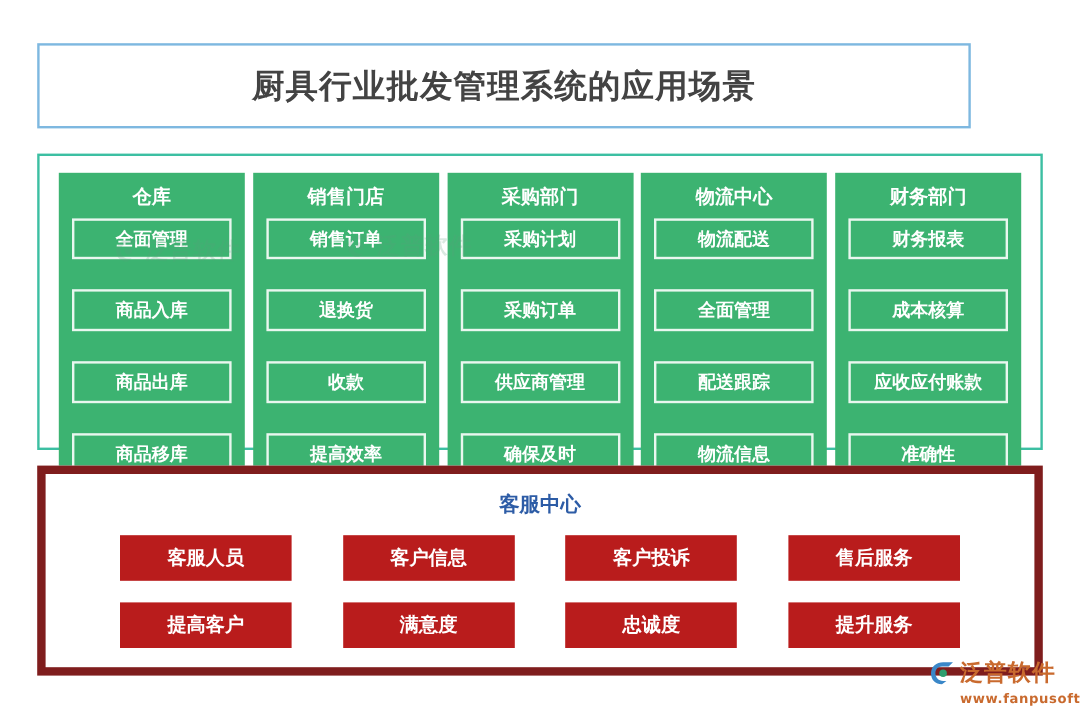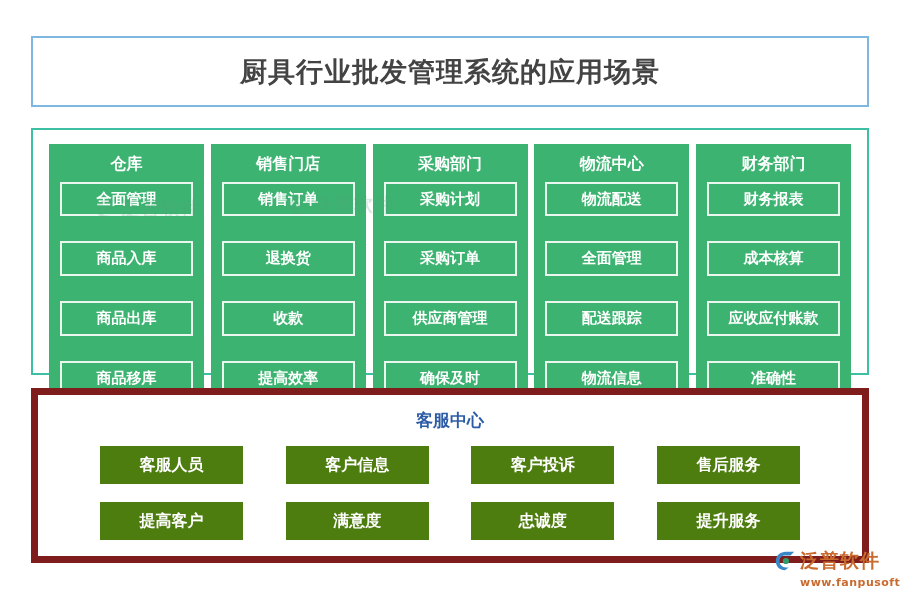--- a/index.html
+++ b/index.html
@@ -20,21 +20,21 @@
     left: 0; top: 0;
     width: 900px;
     height: 600px;
   }
 
   
   .title-panel {
     position: absolute;
     left: 31px;
     top: 36px;
-    width: 838px;
+    width: 778px;
     height: 71px;
     border: 2px solid #7eb8e0;
     box-sizing: border-box;
     display: flex;
     align-items: center;
     justify-content: center;
     background: #ffffff;
   }
   .title-text {
     font-size: 27px;
@@ -115,21 +115,21 @@
   .btn-row {
     display: flex;
     justify-content: space-between;
     padding: 0 62px;
     margin-bottom: 18px;
   }
   .btn-row:last-child { margin-bottom: 0; }
   .svc-btn {
     width: 143px;
     height: 38px;
-    background: #4d7c0f;
+    background: #b91c1c;
     color: #ffffff;
     font-size: 16px;
     font-weight: bold;
     display: flex;
     align-items: center;
     justify-content: center;
     white-space: nowrap;
     border: none;
     box-sizing: border-box;
   }

